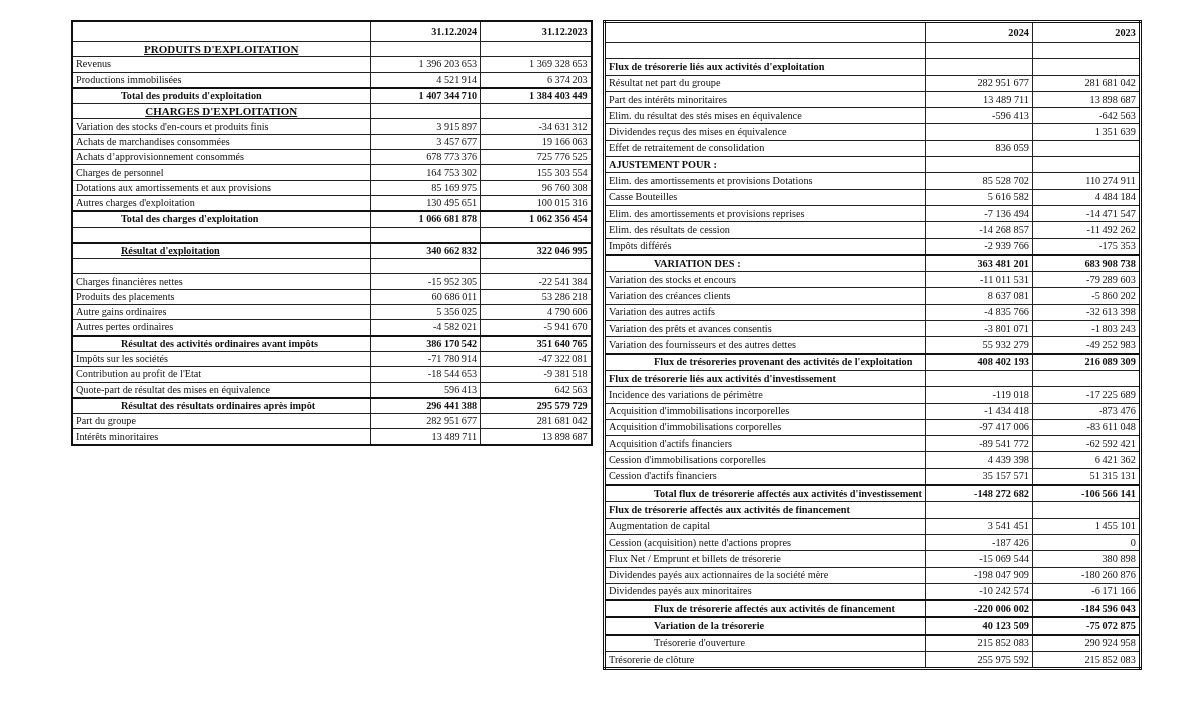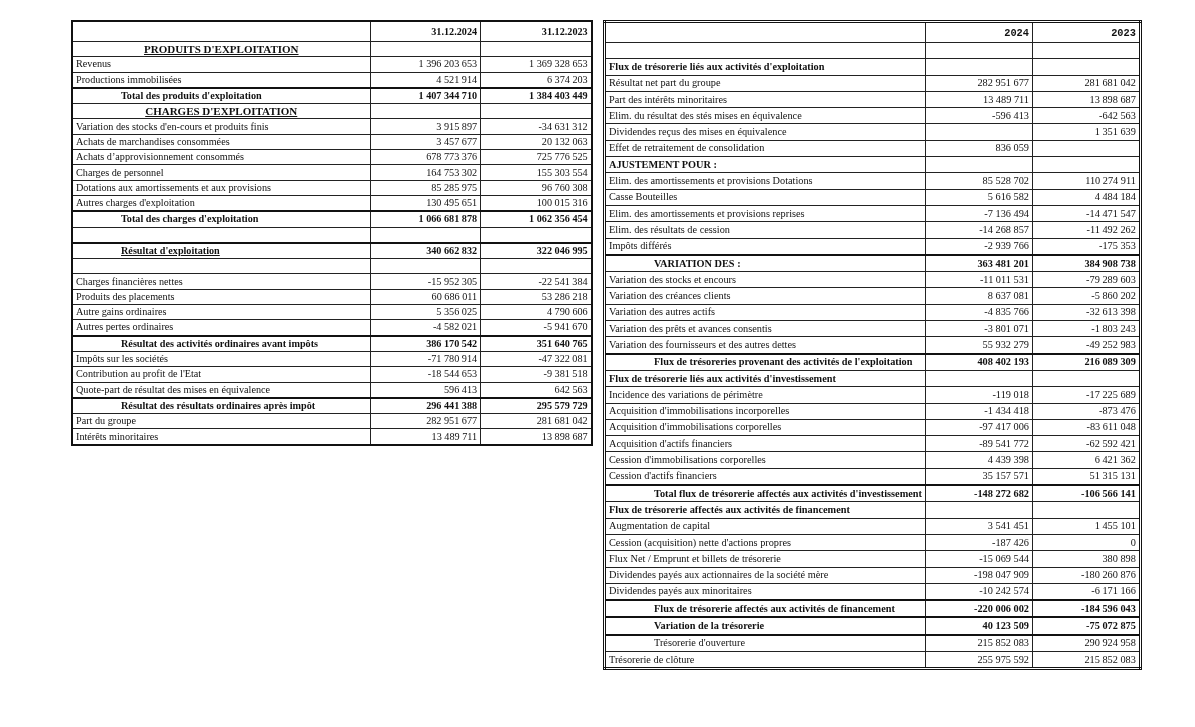--- a/index.html
+++ b/index.html
@@ -16,21 +16,21 @@
   td.u { font-weight:bold; text-decoration:underline; }
 
   #left { left:71px; top:20px; border:2px solid #111; }
   #left col.c1 { width:298px; } #left col.c2 { width:107px; } #left col.c3 { width:107px; }
   #left td { height:14.3px; }
   #left tr.hdrrow td { height:19px; }
 
   #right { left:603px; top:20px; border:3px double #111; }
   #right col.c1 { width:312px; } #right col.c2 { width:107px; } #right col.c3 { width:99px; }
   #right td { height:15.3px; font-size:10.3px; }
-  #right tr.hdrrow td { height:19px;font-family:Liberation Mono, monospace; }
+  #right tr.hdrrow td { height:19px; }
 </style>
 </head>
 <body>
 
 <table id="left">
   <colgroup>
       <col class="c1">
       <col class="c2">
       <col class="c3">
     </colgroup>
@@ -66,35 +66,35 @@
         <td class="num"></td>
       </tr>
       <tr>
         <td>Variation des stocks d'en-cours et produits finis</td>
         <td class="num">3 915 897</td>
         <td class="num">-34 631 312</td>
       </tr>
       <tr>
         <td>Achats de marchandises consommées</td>
         <td class="num">3 457 677</td>
-        <td class="num">20 132 063</td>
+        <td class="num">19 166 063</td>
       </tr>
       <tr>
         <td>Achats d’approvisionnement consommés</td>
         <td class="num">678 773 376</td>
         <td class="num">725 776 525</td>
       </tr>
       <tr>
         <td>Charges de personnel</td>
         <td class="num">164 753 302</td>
         <td class="num">155 303 554</td>
       </tr>
       <tr>
         <td>Dotations aux amortissements et aux provisions</td>
-        <td class="num">85 285 975</td>
+        <td class="num">85 169 975</td>
         <td class="num">96 760 308</td>
       </tr>
       <tr>
         <td>Autres charges d'exploitation</td>
         <td class="num">130 495 651</td>
         <td class="num">100 015 316</td>
       </tr>
       <tr class="bold thick">
         <td>Total des charges d'exploitation</td>
         <td class="num">1 066 681 878</td>
@@ -246,21 +246,21 @@
         <td class="num">-11 492 262</td>
       </tr>
       <tr>
         <td>Impôts différés</td>
         <td class="num">-2 939 766</td>
         <td class="num">-175 353</td>
       </tr>
       <tr class="bold thick">
         <td>VARIATION DES :</td>
         <td class="num">363 481 201</td>
-        <td class="num">384 908 738</td>
+        <td class="num">683 908 738</td>
       </tr>
       <tr>
         <td>Variation des stocks et encours</td>
         <td class="num">-11 011 531</td>
         <td class="num">-79 289 603</td>
       </tr>
       <tr>
         <td>Variation des créances clients</td>
         <td class="num">8 637 081</td>
         <td class="num">-5 860 202</td>

